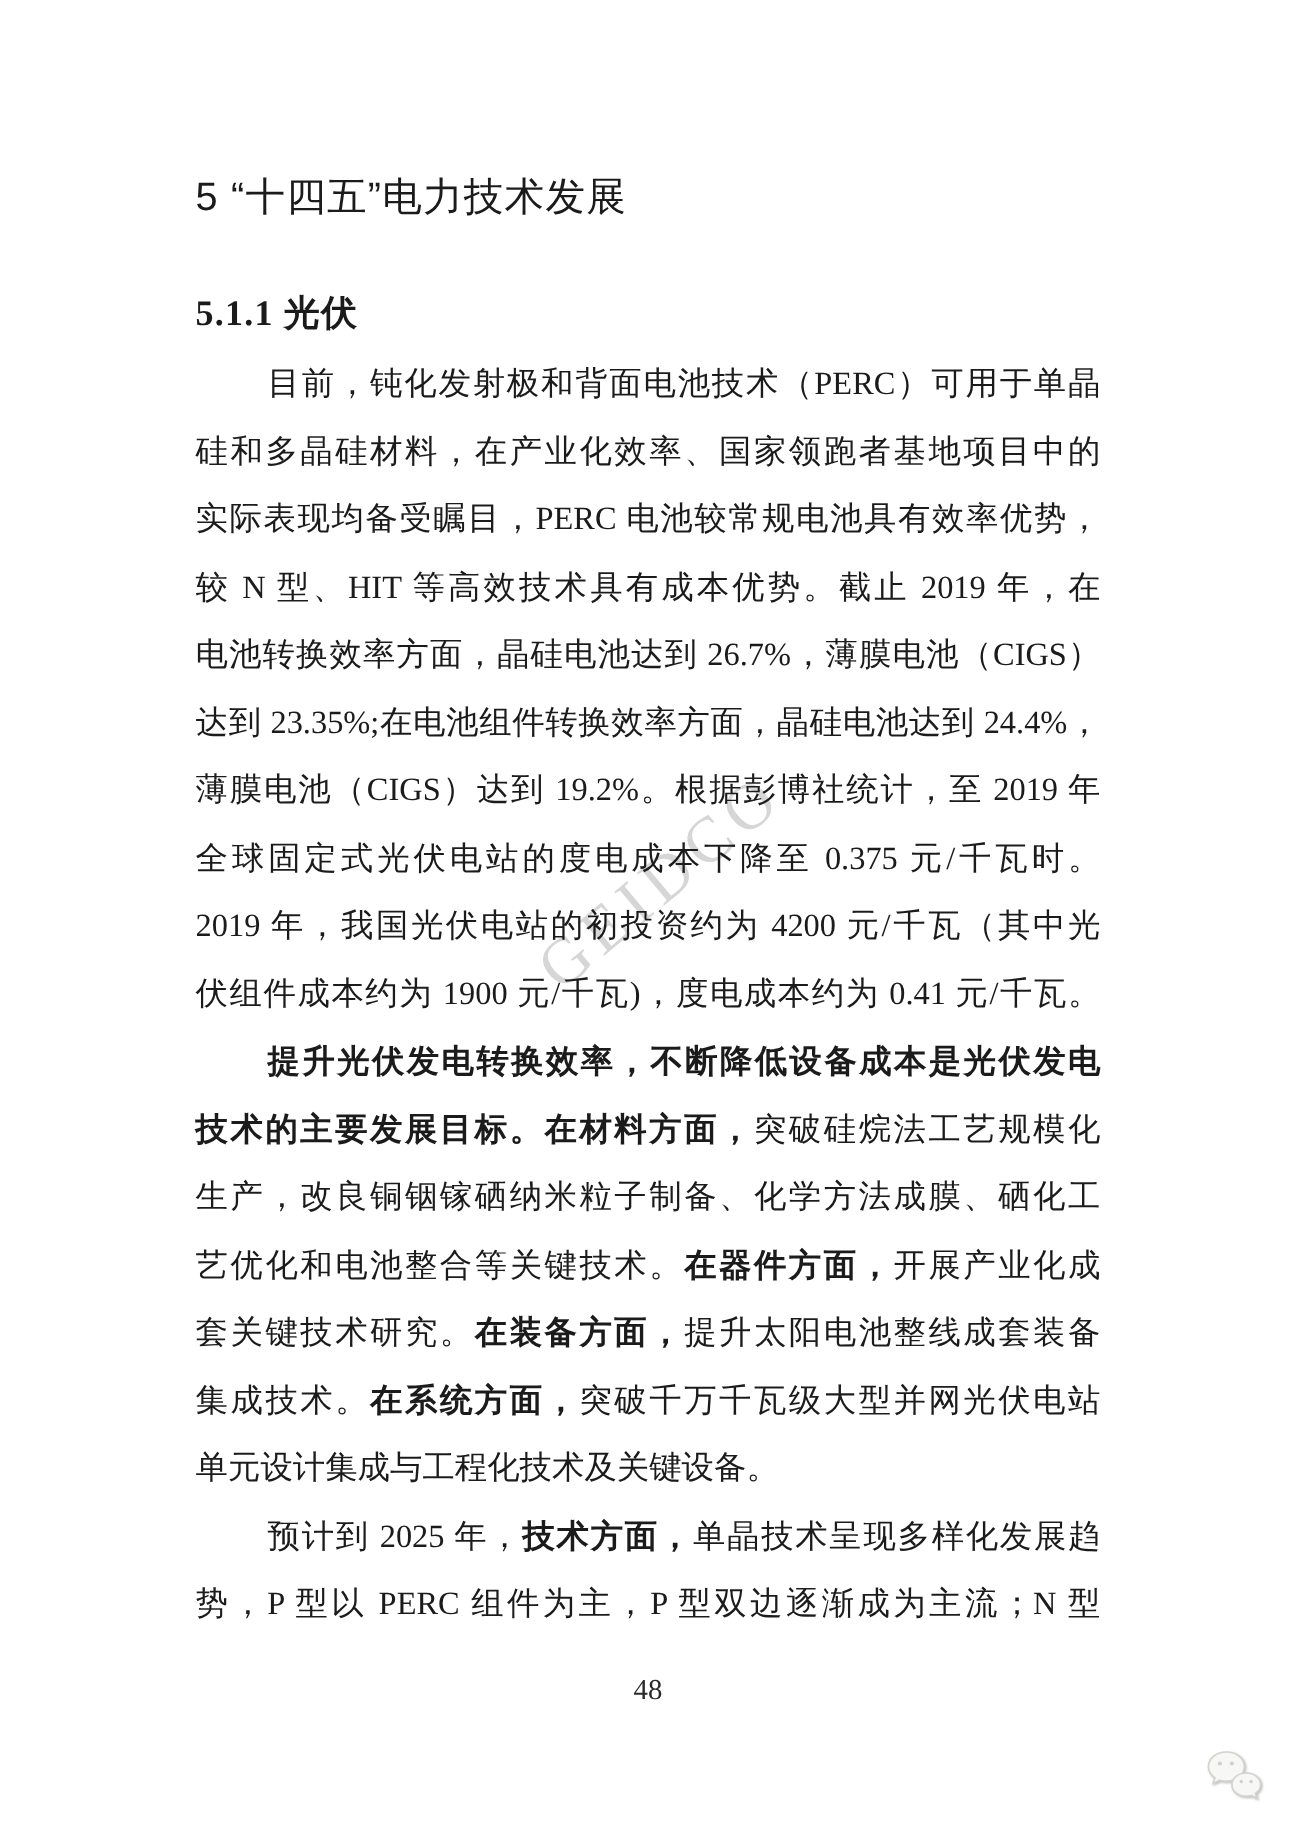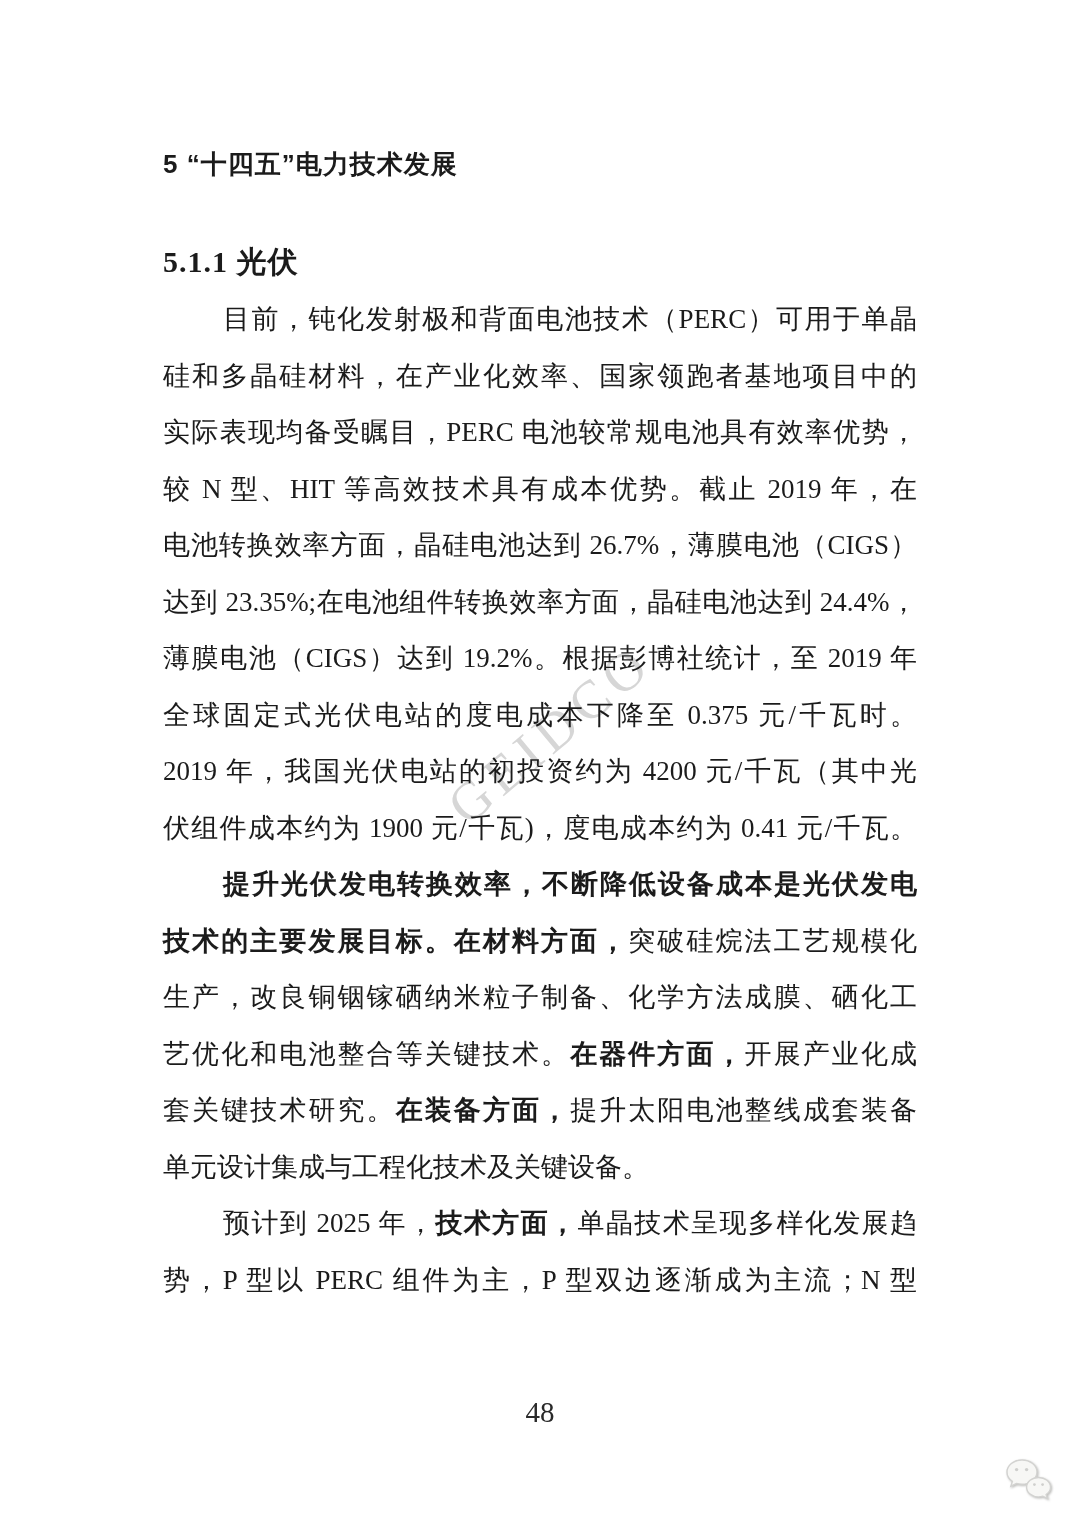--- a/index.html
+++ b/index.html
@@ -20,21 +20,21 @@
     transform:rotate(-40deg);
     font-size:54px;
     letter-spacing:7px;
     color:#bdbdbd;
     opacity:.62;
     font-family:"Liberation Serif",serif;
   }
   .h1{
     position:absolute;left:163px;top:144px;
     font-family:"Liberation Sans",sans-serif;
-    font-weight:700;font-size:26px;line-height:40px;
+    font-weight:400;font-size:33px;line-height:40px;
     letter-spacing:1px;
   }
   .h2{
     position:absolute;left:163px;top:194px;
     font-weight:700;font-size:30px;line-height:36px;
     letter-spacing:1px;
   }
   .h3{
     position:absolute;left:163px;top:244px;
     font-weight:700;font-size:30px;line-height:36px;
@@ -48,21 +48,21 @@
   .line{
     text-align:justify;
     text-align-last:justify;
     white-space:normal;
   }
   .line.short{text-align-last:left;}
   .line.indent{text-indent:60px;}
   .b{font-weight:700;}
   .page-number{
     position:absolute;left:0;top:1396px;width:100%;
-    text-align:center;font-size:29px;color:#2a2a2a;
+    text-align:center;font-size:24px;color:#2a2a2a;
   }
   .footer-logo{
     position:absolute;top:1457px;right:26px;
     display:flex;align-items:center;gap:9px;
     filter:drop-shadow(1px 1px 1px #bdbdbb);
   }
   .wechat-icon{width:50px;height:46px;flex:0 0 auto;}
   .brand{
     font-family:"Liberation Sans",sans-serif;
     font-size:29px;letter-spacing:2px;
@@ -90,20 +90,21 @@
       <div class="line"><span>达到 23.35%;在电池组件转换效率方面，晶硅电池达到 24.4%，</span></div>
       <div class="line"><span>薄膜电池（CIGS）达到 19.2%。根据彭博社统计，至 2019 年</span></div>
       <div class="line"><span>全球固定式光伏电站的度电成本下降至 0.375 元/千瓦时。</span></div>
       <div class="line"><span>2019 年，我国光伏电站的初投资约为 4200 元/千瓦（其中光</span></div>
       <div class="line"><span>伏组件成本约为 1900 元/千瓦)，度电成本约为 0.41 元/千瓦。</span></div>
       <div class="line indent"><span class="b">提升光伏发电转换效率，不断降低设备成本是光伏发电</span></div>
       <div class="line"><span class="b">技术的主要发展目标。在材料方面，</span><span>突破硅烷法工艺规模化</span></div>
       <div class="line"><span>生产，改良铜铟镓硒纳米粒子制备、化学方法成膜、硒化工</span></div>
       <div class="line"><span>艺优化和电池整合等关键技术。</span><span class="b">在器件方面，</span><span>开展产业化成</span></div>
       <div class="line"><span>套关键技术研究。</span><span class="b">在装备方面，</span><span>提升太阳电池整线成套装备</span></div>
+      <div class="line"><span>集成技术。</span><span class="b">在系统方面，</span><span>突破千万千瓦级大型并网光伏电站</span></div>
       <div class="line short"><span>单元设计集成与工程化技术及关键设备。</span></div>
       <div class="line indent"><span>预计到 2025 年，</span><span class="b">技术方面，</span><span>单晶技术呈现多样化发展趋</span></div>
       <div class="line"><span>势，P 型以 PERC 组件为主，P 型双边逐渐成为主流；N 型</span></div>
     </div>
 
   <div class="page-number">48</div>
 
   <div class="footer-logo">
     <svg class="wechat-icon" viewBox="0 0 50 46">
       <g fill="#f7f7f5" stroke="#d3d3d1" stroke-width="1.4">

